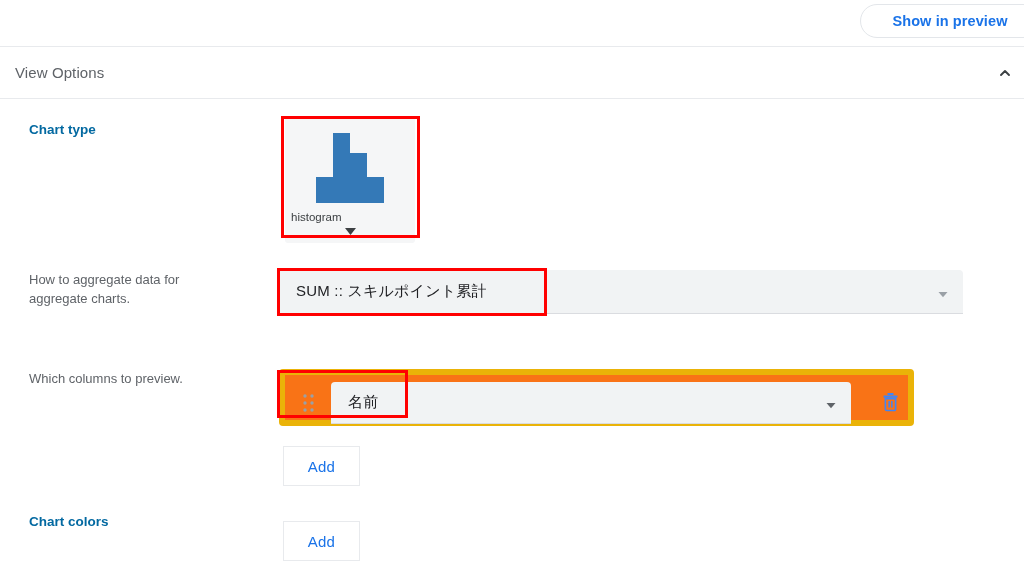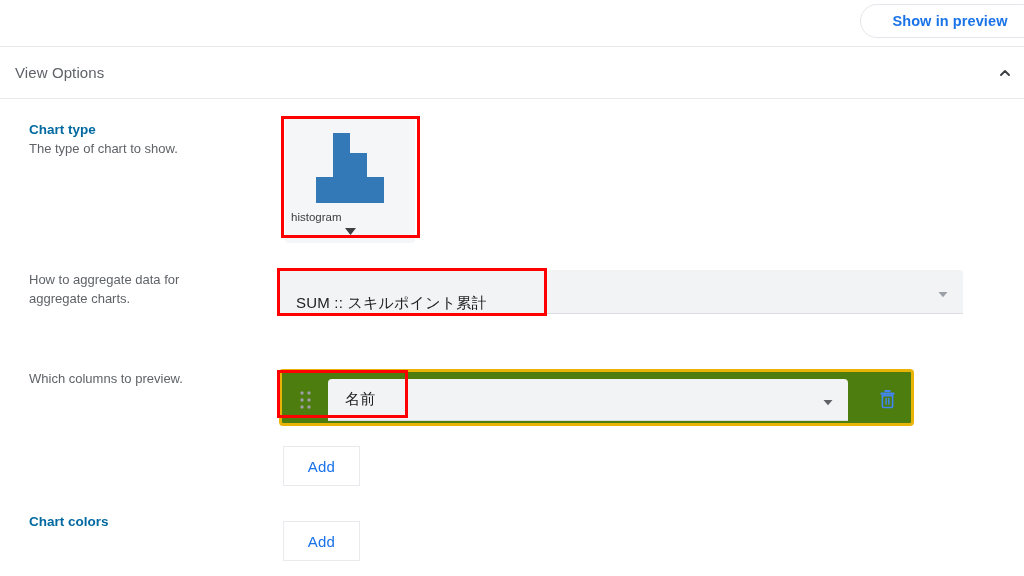--- a/index.html
+++ b/index.html
@@ -185,22 +185,22 @@
     height: 12px;
   }
 
   
   .columns-wrap {
     position: absolute;
     left: 279px;
     top: 369px;
     width: 635px;
     height: 57px;
-    background: #4d7c0f;
-    border: 3px solid #eab308;
+    background: #f97316;
+    border: 6px solid #eab308;
     border-radius: 4px;
   }
   .drag-handle {
     position: absolute;
     left: 14px;
     top: 17px;
     width: 20px;
     height: 22px;
     cursor: grab;
   }
@@ -264,21 +264,20 @@
   <div class="section-title">View Options</div>
   <div class="collapse-chevron">
     <svg width="14" height="14" viewBox="0 0 14 14" aria-hidden="true">
       <path d="M3 9 L7 5 L11 9" fill="none" stroke="#3c4043" stroke-width="1.9" stroke-linecap="round" stroke-linejoin="round"></path>
     </svg>
   </div>
 </div>
 
 <div class="row-label" style="left:29px; top:120px;">
   <div class="lbl-title">Chart type</div>
-  <div class="lbl-desc">The type of chart to show.</div>
 </div>
 
 <div class="charttype-card">
   <div class="charttype-glyph">
     <svg width="74" height="72" viewBox="0 0 74 72" aria-hidden="true">
 
       <rect x="20" y="2" width="17" height="70" fill="#3479b7"></rect>
 
       <rect x="37" y="22" width="17" height="50" fill="#3479b7"></rect>
 
@@ -291,21 +290,21 @@
       <path d="M1 1 H12 L6.5 8 Z" fill="#3c4043"></path>
     </svg>
   </div>
 </div>
 <div class="annot" style="left:281px; top:116px; width:139px; height:122px;"></div>
 
 <div class="row-label" style="left:29px; top:270px;">
   <div class="lbl-desc">How to aggregate data for aggregate charts.</div>
 </div>
 
-<div class="select-field" style="left:279px; top:270px; width:684px; height:44px;align-items:flex-end;">
+<div class="select-field" style="left:279px; top:270px; width:684px; height:44px;">
   <span class="select-value">SUM :: スキルポイント累計</span>
   <span class="select-caret">
     <svg width="12" height="12" viewBox="0 0 12 12" aria-hidden="true">
       <path d="M1.5 4 H10.5 L6 9.2 Z" fill="#9aa0a6"></path>
     </svg>
   </span>
 </div>
 <div class="annot" style="left:277px; top:268px; width:270px; height:48px;"></div>
 
 <div class="row-label" style="left:29px; top:369px;">

